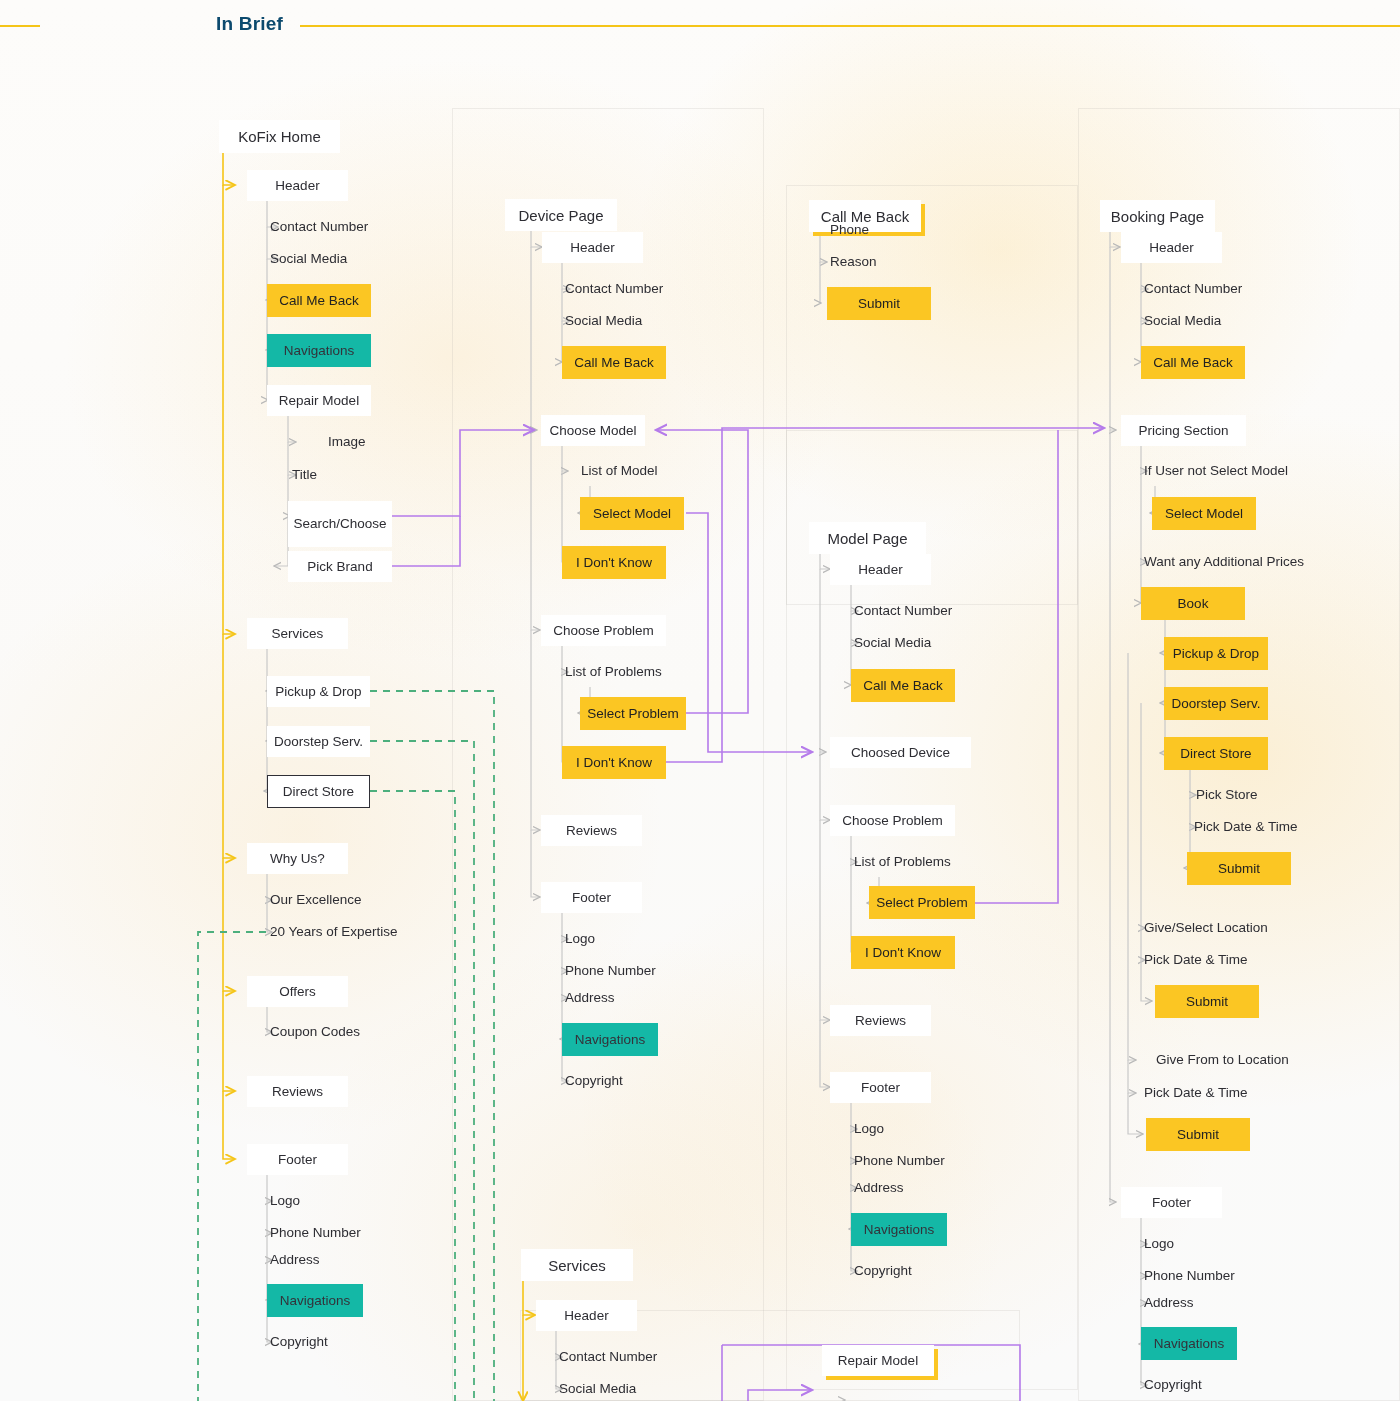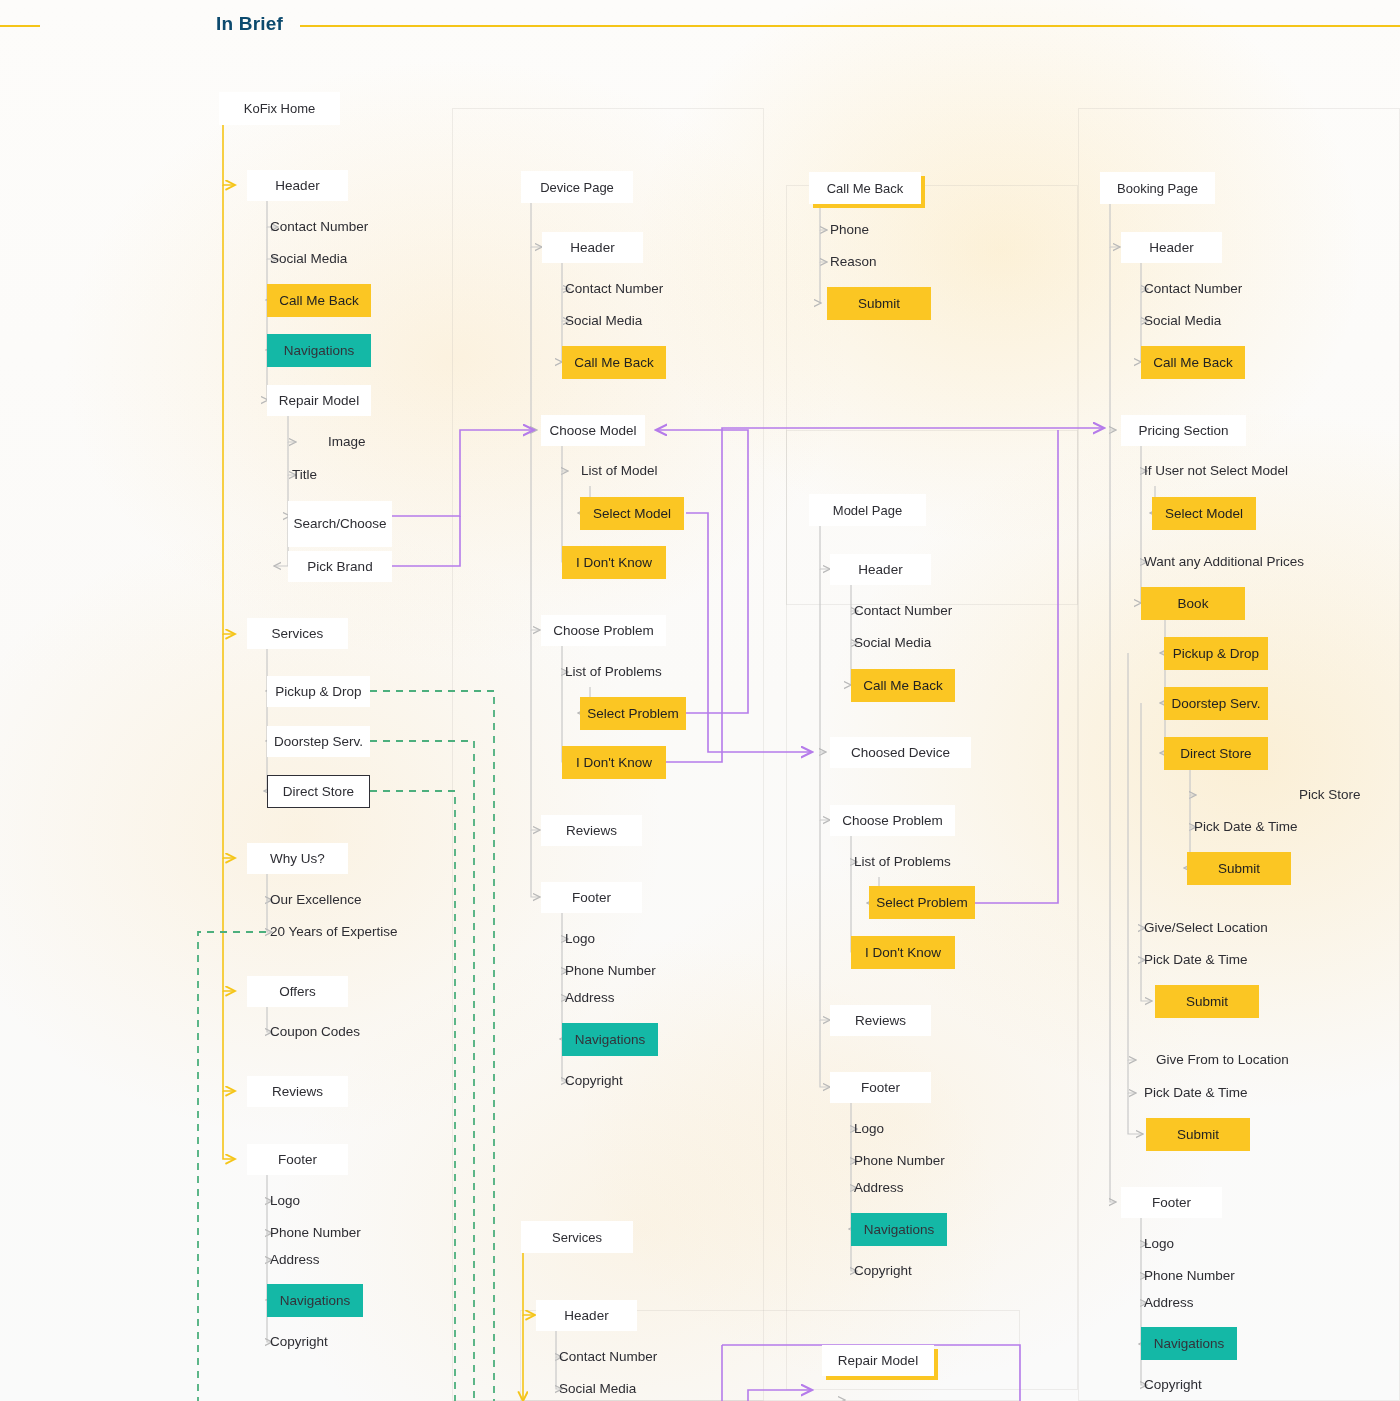--- a/index.html
+++ b/index.html
@@ -43,21 +43,21 @@
   .node {
     position:absolute; z-index:8; display:flex; align-items:center; justify-content:center;
     font-size:13.5px; color:#2d2d33; white-space:nowrap; line-height:1;
   }
   .node.plain      { background:#ffffff; }                 
   .node.leaf       { background:transparent; justify-content:flex-start; padding-left:4px; }
   .node.yellow     { background:#fbc623; color:#222; }
   .node.grey       { background:#14b8a6; color:#33333a; }
   .node.outlined   { background:#ffffff; border:1.6px solid #2f2f36; }
   .node.shadow-y   { background:#ffffff; box-shadow:4px 4px 0 0 #fbc623; }
-  .node.title      { font-size:13px; }
+  .node.title      { font-size:15px;margin-top:28px; }
 </style>
 </head>
 <body>
 
 <div id="bg"></div>
 
 <div class="frame" style="left:452px;top:108px;width:312px;height:1293px;"></div>
 <div class="frame" style="left:786px;top:185px;width:292px;height:420px;"></div>
 <div class="frame" style="left:786px;top:430px;width:292px;height:960px;"></div>
 <div class="frame" style="left:1078px;top:108px;width:322px;height:1293px;"></div>
@@ -272,21 +272,21 @@
 
 <div class="node plain" style="left:247px;top:1076px;width:101px;height:31px;">Reviews</div>
 
 <div class="node plain" style="left:247px;top:1144px;width:101px;height:31px;">Footer</div>
 <div class="node leaf" style="left:266px;top:1191px;width:120px;height:20px;">Logo</div>
 <div class="node leaf" style="left:266px;top:1223px;width:140px;height:20px;">Phone Number</div>
 <div class="node leaf" style="left:266px;top:1250px;width:120px;height:20px;">Address</div>
 <div class="node grey" style="left:267px;top:1284px;width:96px;height:33px;">Navigations</div>
 <div class="node leaf" style="left:266px;top:1332px;width:120px;height:20px;">Copyright</div>
 
-<div class="node plain title" style="left:521px;top:171px;width:112px;height:32px;">Device Page</div>
+<div class="node plain title" style="left:505px;top:171px;width:112px;height:32px;">Device Page</div>
 <div class="node plain" style="left:542px;top:232px;width:101px;height:31px;">Header</div>
 <div class="node leaf" style="left:561px;top:279px;width:140px;height:20px;">Contact Number</div>
 <div class="node leaf" style="left:561px;top:311px;width:140px;height:20px;">Social Media</div>
 <div class="node yellow" style="left:562px;top:346px;width:104px;height:33px;">Call Me Back</div>
 
 <div class="node plain" style="left:541px;top:415px;width:104px;height:31px;">Choose Model</div>
 <div class="node leaf" style="left:561px;top:461px;width:130px;height:20px;padding-left:20px;">List of Model</div>
 <div class="node yellow" style="left:580px;top:497px;width:104px;height:33px;">Select Model</div>
 <div class="node yellow" style="left:562px;top:546px;width:104px;height:33px;">I Don't Know</div>
 
@@ -343,21 +343,21 @@
 
 <div class="node plain" style="left:1121px;top:415px;width:125px;height:31px;">Pricing Section</div>
 <div class="node leaf" style="left:1140px;top:461px;width:190px;height:20px;">If User not Select Model</div>
 <div class="node yellow" style="left:1152px;top:497px;width:104px;height:33px;">Select Model</div>
 <div class="node leaf" style="left:1140px;top:552px;width:210px;height:20px;">Want any Additional Prices</div>
 <div class="node yellow" style="left:1141px;top:587px;width:104px;height:33px;">Book</div>
 
 <div class="node yellow" style="left:1164px;top:637px;width:104px;height:33px;">Pickup &amp; Drop</div>
 <div class="node yellow" style="left:1164px;top:687px;width:104px;height:33px;">Doorstep Serv.</div>
 <div class="node yellow" style="left:1164px;top:737px;width:104px;height:33px;">Direct Store</div>
-<div class="node leaf" style="left:1255px;top:785px;width:130px;height:20px;padding-left:44px;">Pick Store</div>
+<div class="node leaf" style="left:1152px;top:785px;width:130px;height:20px;padding-left:44px;">Pick Store</div>
 <div class="node leaf" style="left:1190px;top:817px;width:150px;height:20px;">Pick Date &amp; Time</div>
 <div class="node yellow" style="left:1187px;top:852px;width:104px;height:33px;">Submit</div>
 
 <div class="node leaf" style="left:1140px;top:918px;width:180px;height:20px;">Give/Select Location</div>
 <div class="node leaf" style="left:1140px;top:950px;width:150px;height:20px;">Pick Date &amp; Time</div>
 <div class="node yellow" style="left:1155px;top:985px;width:104px;height:33px;">Submit</div>
 
 <div class="node leaf" style="left:1152px;top:1050px;width:190px;height:20px;">Give From to Location</div>
 <div class="node leaf" style="left:1140px;top:1083px;width:150px;height:20px;">Pick Date &amp; Time</div>
 <div class="node yellow" style="left:1146px;top:1118px;width:104px;height:33px;">Submit</div>

